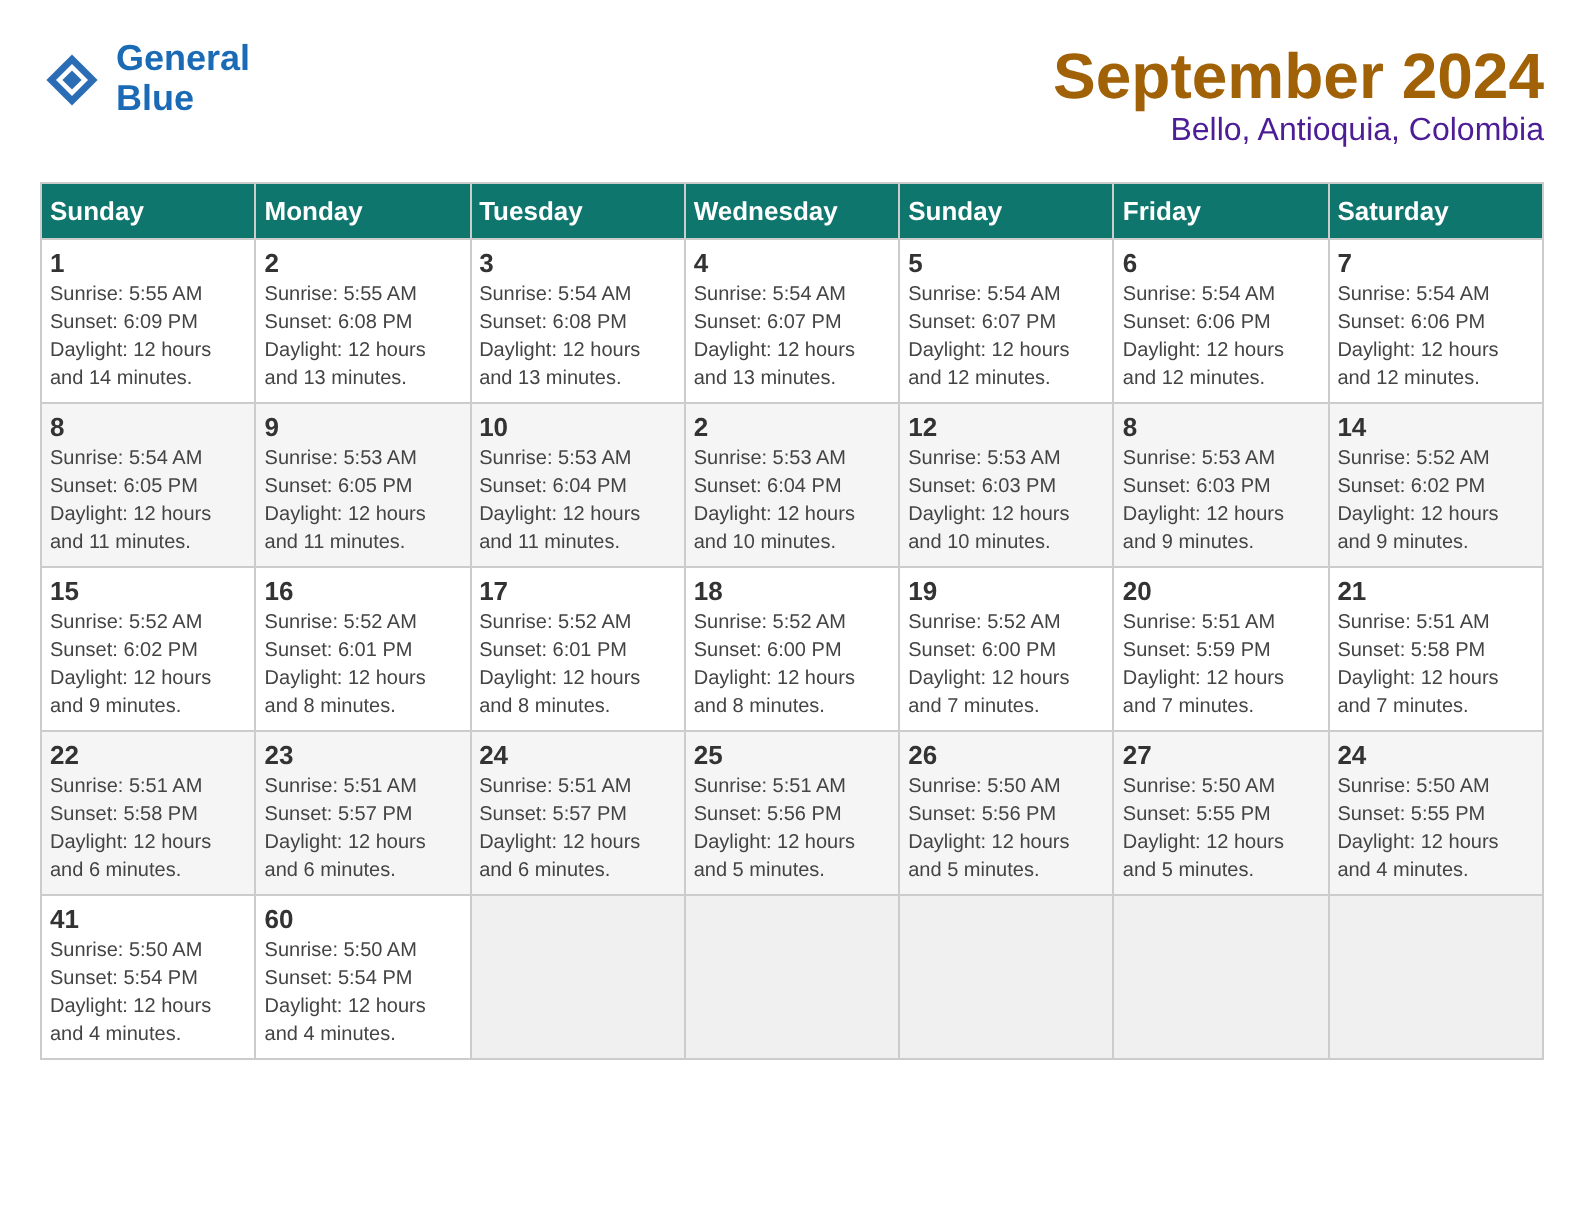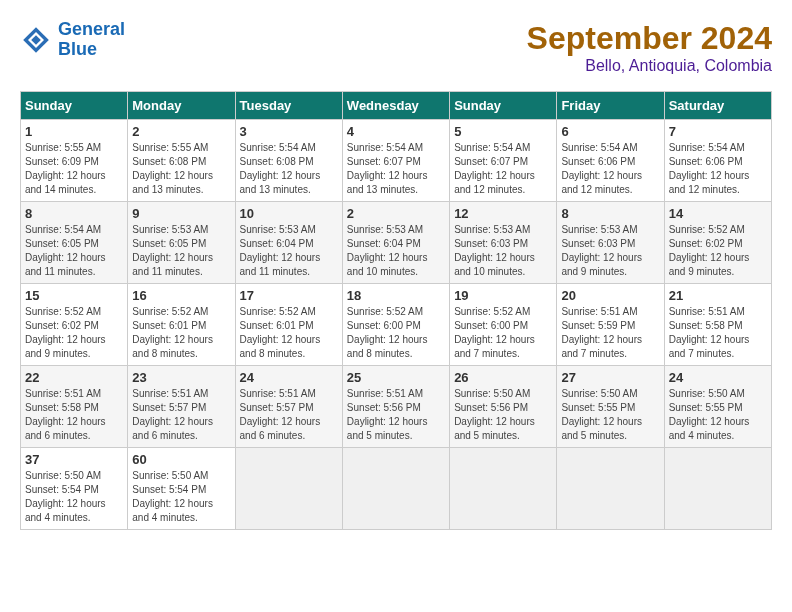--- a/index.html
+++ b/index.html
@@ -322,21 +322,21 @@
         <td>
           <span class="day-num">24</span>
           <div class="day-info" style="white-space: pre-line;">Sunrise: 5:50 AM
 Sunset: 5:55 PM
 Daylight: 12 hours
 and 4 minutes.</div>
         </td>
       </tr>
       <tr>
         <td>
-          <span class="day-num">37</span>
+          <span class="day-num">41</span>
           <div class="day-info" style="white-space: pre-line;">Sunrise: 5:50 AM
 Sunset: 5:54 PM
 Daylight: 12 hours
 and 4 minutes.</div>
         </td>
         <td>
           <span class="day-num">60</span>
           <div class="day-info" style="white-space: pre-line;">Sunrise: 5:50 AM
 Sunset: 5:54 PM
 Daylight: 12 hours

